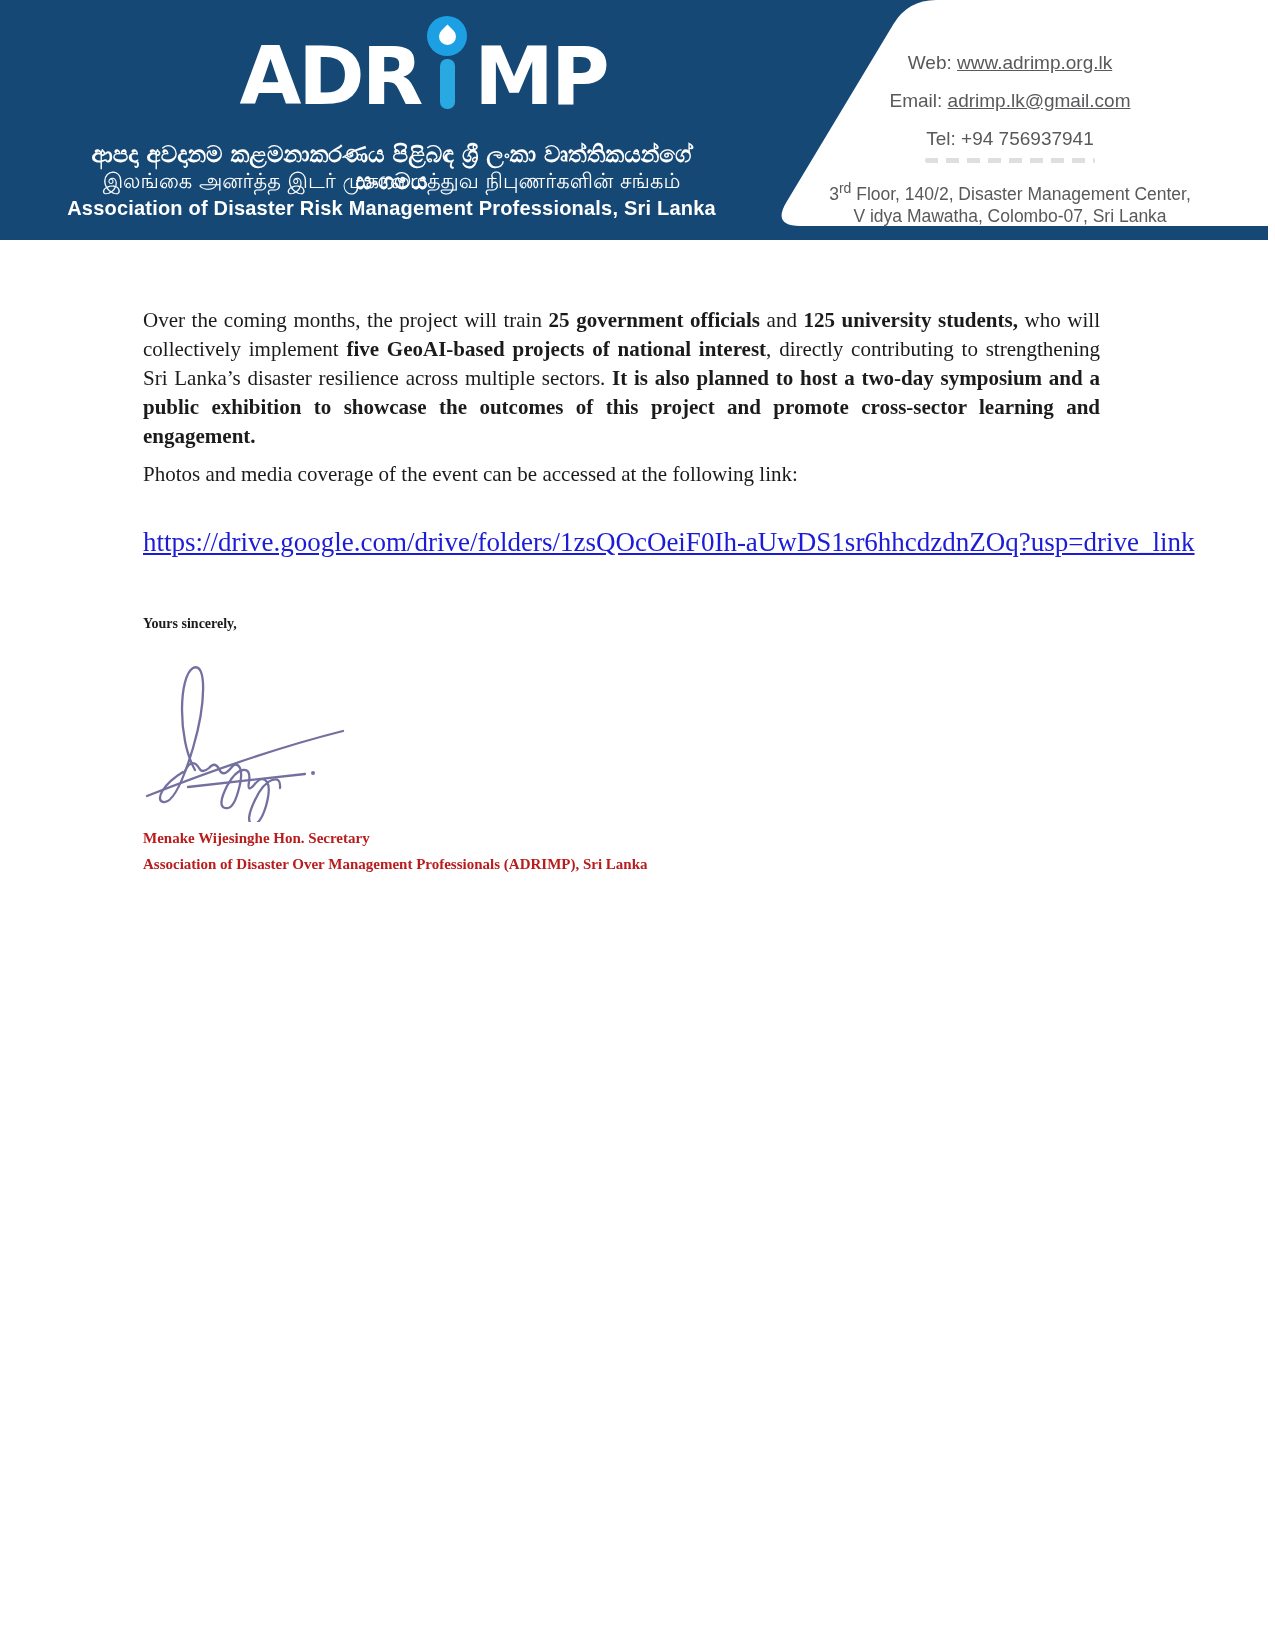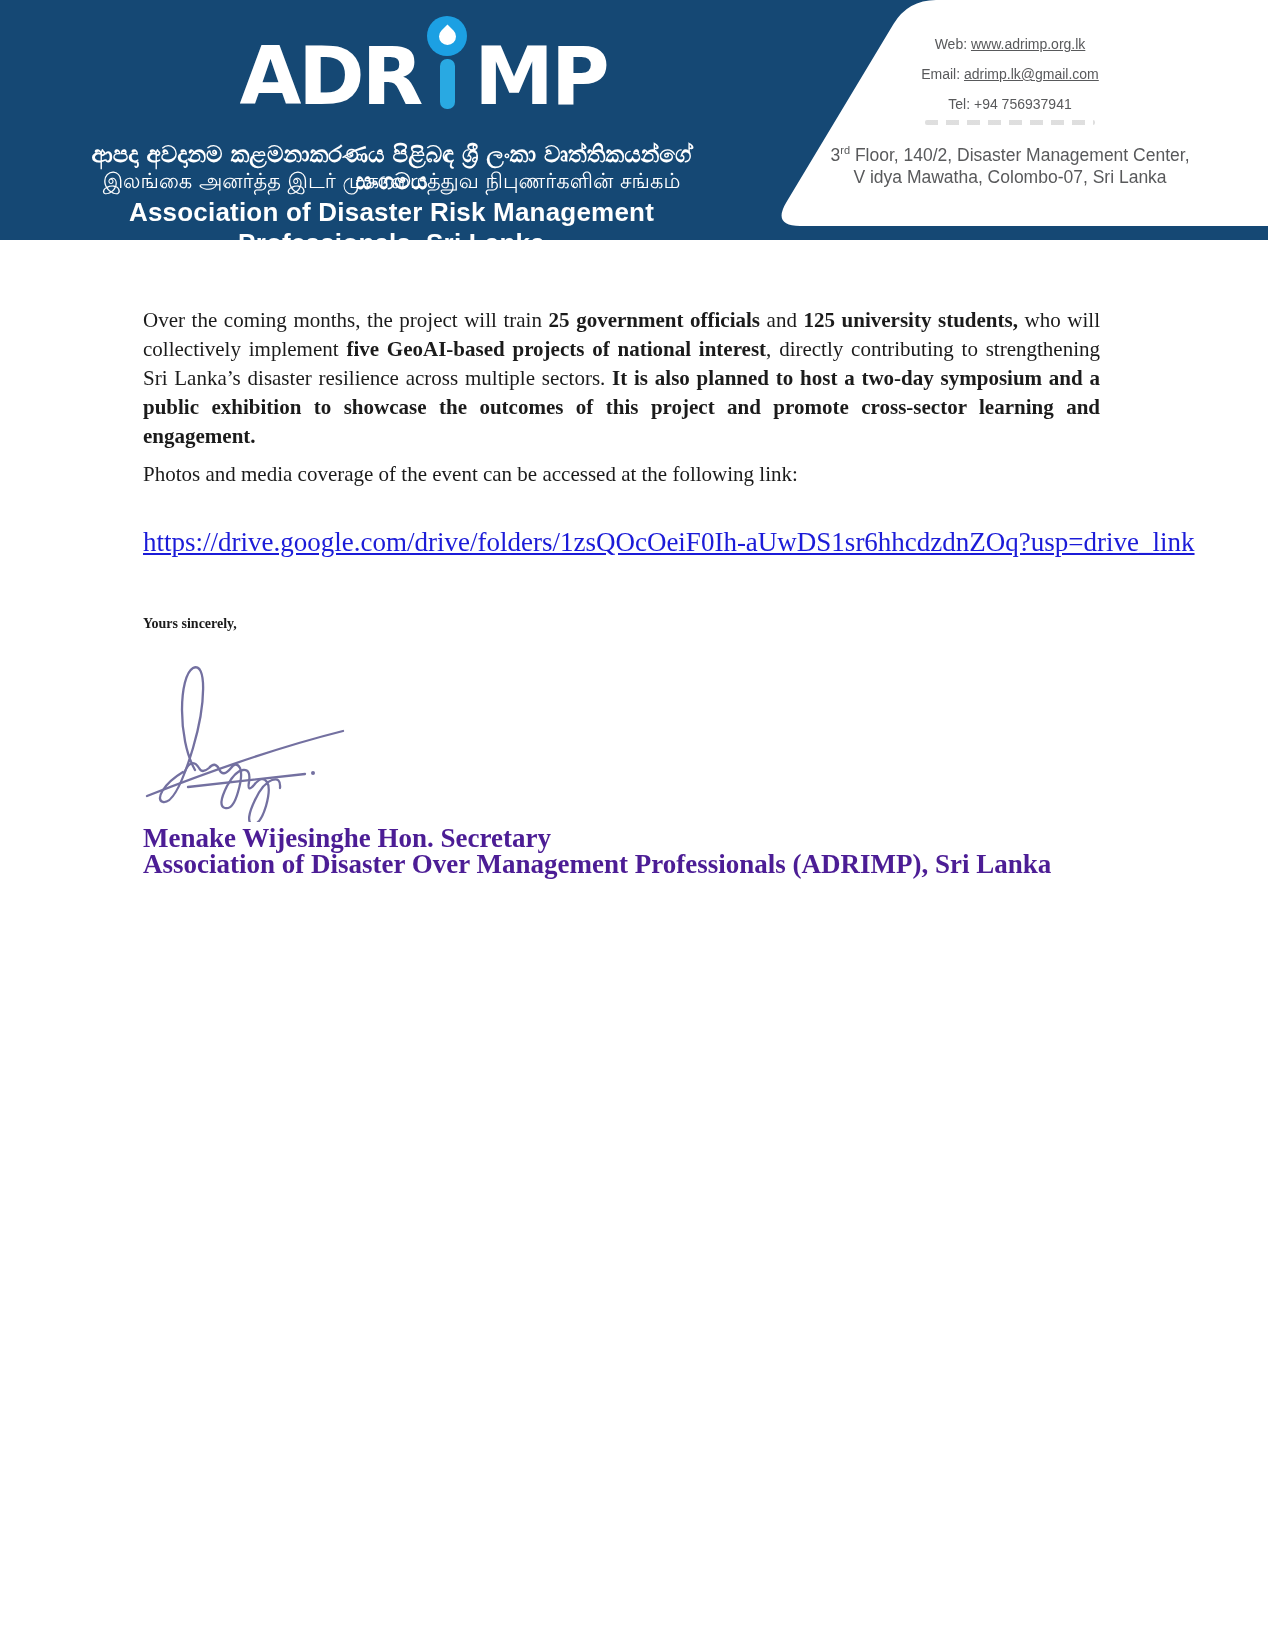--- a/index.html
+++ b/index.html
@@ -21,48 +21,48 @@
     display:flex; align-items:center; justify-content:center; margin-bottom:3px;
   }
   .logo-drop {
     width:17px; height:17px; background:#ffffff;
     border-radius:0 50% 50% 50%; transform:rotate(45deg);
   }
   .logo-i-stem { width:15px; height:50px; background:#29A9E2; border-radius:7px; }
   .org-line { position:absolute; left:64px; width:655px; text-align:center; color:#ffffff; }
   .org-si { top:141px; font-family:"DejaVu Sans",sans-serif; font-weight:bold; font-size:23px; }
   .org-ta { top:169px; font-family:"DejaVu Sans",sans-serif; font-size:21px; }
-  .org-en { top:197px; font-family:"Liberation Sans",sans-serif; font-weight:bold; font-size:26px; letter-spacing:0.2px; }
+  .org-en { top:197px; font-family:"Liberation Sans",sans-serif; font-weight:bold; font-size:20px; letter-spacing:0.2px; }
   
   .contact {
     position:absolute; left:828px; top:36px; width:364px; text-align:center;
     font-family:"Liberation Sans", sans-serif; color:#58595B;
   }
-  .contact-line { font-size:14px; margin-bottom:14px; white-space:nowrap; }
+  .contact-line { font-size:19px; margin-bottom:14px; white-space:nowrap;margin-top:16px; }
   .u { text-decoration:underline; color:#58595B; }
   .ghost {
     height:5px; width:170px; margin:-6px auto 10px auto; opacity:0.55; border-radius:2px;
     background:repeating-linear-gradient(90deg,#c4c4c4 0 13px, transparent 13px 21px);
   }
   .address { margin-top:14px; font-size:17.5px; line-height:22px; white-space:nowrap; }
-  sup { font-size:11px; }
+  sup { font-size:14px; }
   
   .para {
     position:absolute; left:143px; width:957px; color:#1b1b1b;
     font-size:21px; line-height:29px; text-align:justify;
   }
   .b { font-weight:bold; }
   .photos-line { position:absolute; left:143px; top:462px; font-size:21px; color:#1b1b1b; }
   .drive-link {
     position:absolute; left:143px; top:527px; font-size:27px;
     color:#1B1BD8; text-decoration:underline; white-space:nowrap;
   }
   .closing { position:absolute; left:143px; top:616px; font-size:14px; font-weight:bold; color:#1b1b1b; }
   .signature { position:absolute; left:133px; top:652px; }
-  .sig-block { position:absolute; left:143px; top:825px; font-size:27px; font-weight:bold; color:#4c1d95; line-height:26px; white-space:nowrap; }
+  .sig-block { position:absolute; left:143px; top:825px; font-size:15px; font-weight:bold; color:#b91c1c; line-height:26px; white-space:nowrap; }
 </style>
 </head>
 <body>
 
 <div class="page">
 
   <svg class="header-svg" width="1275" height="240" viewBox="0 0 1275 240">
     <rect x="0" y="0" width="1268" height="240" fill="#154874"></rect>
     <path d="M 936 0 H 1275 V 226 H 800 Q 772 226 786.5 202 L 893.5 24 Q 908 0 936 0 Z" fill="#ffffff"></path>
   </svg>

